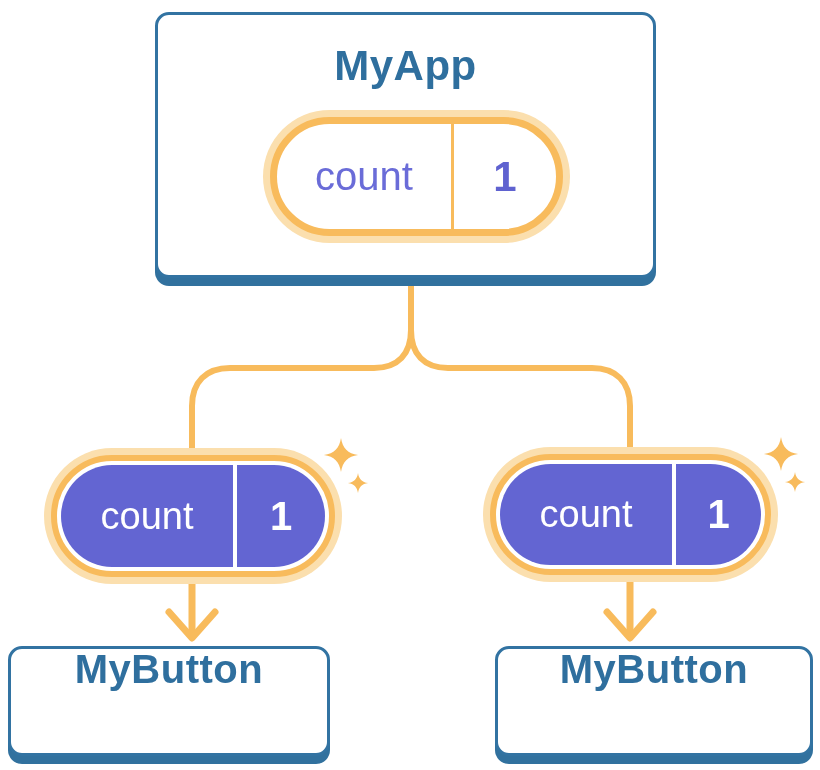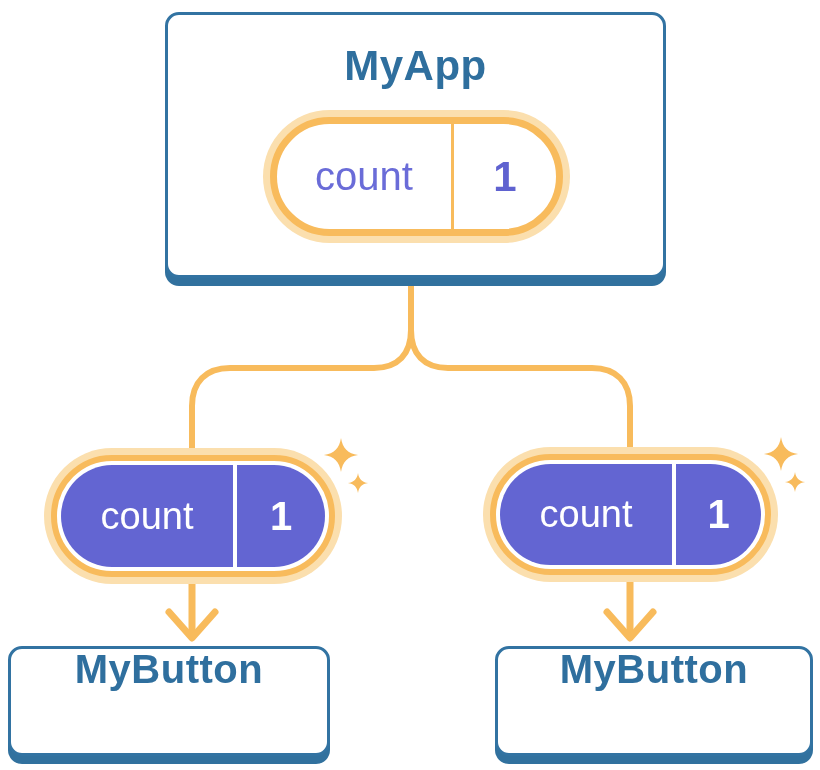--- a/index.html
+++ b/index.html
@@ -81,21 +81,21 @@
     <g fill="#F8BB5C">
       <use href="#sparkle" transform="translate(561,118) scale(1.05)"></use>
       <use href="#sparkle" transform="translate(578,146) scale(0.62)"></use>
       <use href="#sparkle" transform="translate(341,455) scale(0.95)"></use>
       <use href="#sparkle" transform="translate(358,483) scale(0.56)"></use>
       <use href="#sparkle" transform="translate(781,454) scale(0.95)"></use>
       <use href="#sparkle" transform="translate(795,482) scale(0.56)"></use>
     </g>
   </svg>
 
-  <div class="card parent" style="left:165px;top:12px;width:501px;height:266px;">
+  <div class="card parent" style="left:155px;top:12px;width:501px;height:266px;">
     <div class="card-title">MyApp</div>
   </div>
 
   <div class="pill light" style="left:263px;top:110px;width:307px;height:133px;">
     <div class="ring">
       <div class="body">
         <span class="cell name-cell">count</span>
         <span class="divider"></span>
         <span class="cell value-cell">1</span>
       </div>

